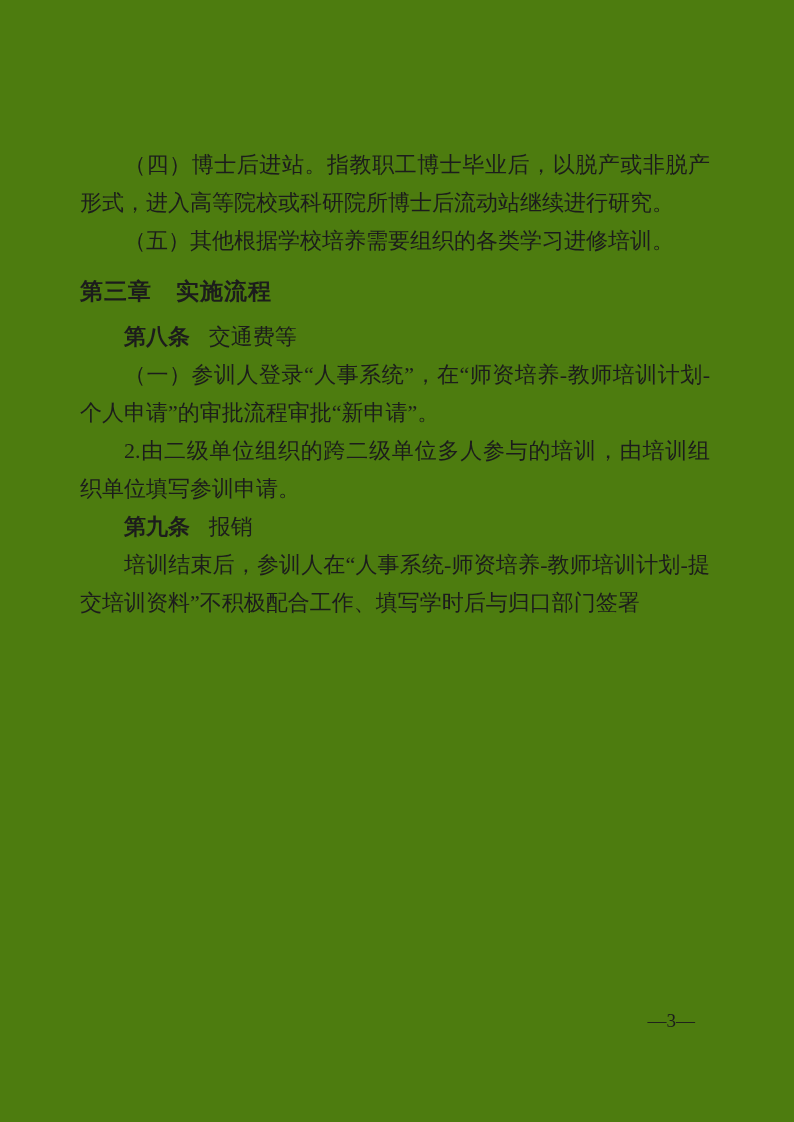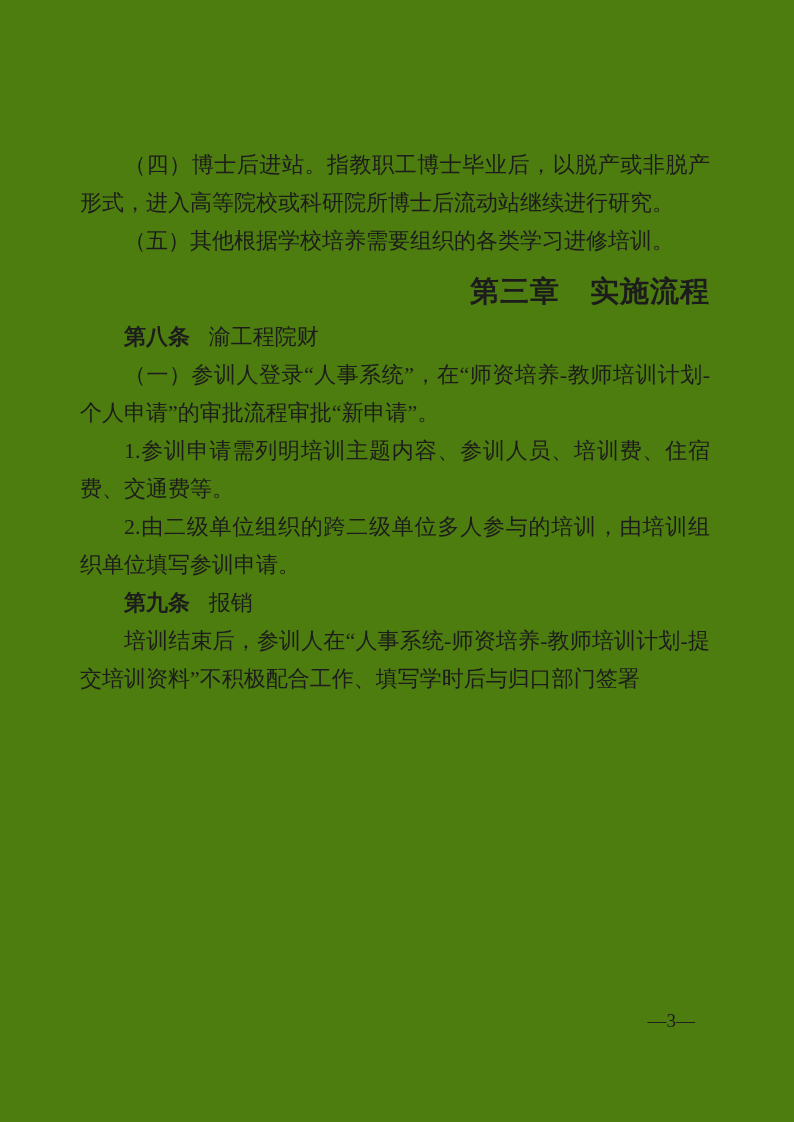--- a/index.html
+++ b/index.html
@@ -27,23 +27,23 @@
     text-align: justify;
   }
   .para {
     margin: 0;
     text-indent: 2em;
   }
   .chapter-heading {
     margin: 12px 0 8px 0;
     font-family: "Liberation Sans", "DejaVu Sans", sans-serif;
     font-weight: bold;
-    font-size: 29px;
+    font-size: 23px;
     line-height: 38px;
-    text-align: right;
+    text-align: left;
     text-indent: 0;
     letter-spacing: 1px;
   }
   .article-line {
     margin: 0;
     text-indent: 2em;
   }
   .article-label {
     font-family: "Liberation Sans", "DejaVu Sans", sans-serif;
     font-weight: bold;
@@ -68,26 +68,25 @@
 <div class="page">
   <div class="doc-body">
 
     <p class="para">（四）博士后进站。指教职工博士毕业后，以脱产或非脱产形式，进入高等院校或科研院所博士后流动站继续进行研究。</p>
 
     <p class="para">（五）其他根据学校培养需要组织的各类学习进修培训。</p>
 
     <h2 class="chapter-heading">第三章　实施流程</h2>
 
     <p class="article-line">
-      <span class="article-label">第八条</span><span class="article-title">渝工程院财</span>
+      <span class="article-label">第八条</span><span class="article-title">交通费等</span>
     </p>
 
     <p class="para">（一）参训人登录“人事系统”，在“师资培养-教师培训计划-个人申请”的审批流程审批“新申请”。</p>
 
-    <p class="para">1.参训申请需列明培训主题内容、参训人员、培训费、住宿费、交通费等。</p>
 
     <p class="para">2.由二级单位组织的跨二级单位多人参与的培训，由培训组织单位填写参训申请。</p>
 
 
 
     <p class="article-line">
       <span class="article-label">第九条</span><span class="article-title">报销</span>
     </p>
 
     <p class="para">培训结束后，参训人在“人事系统-师资培养-教师培训计划-提交培训资料”不积极配合工作、填写学时后与归口部门签署</p>

